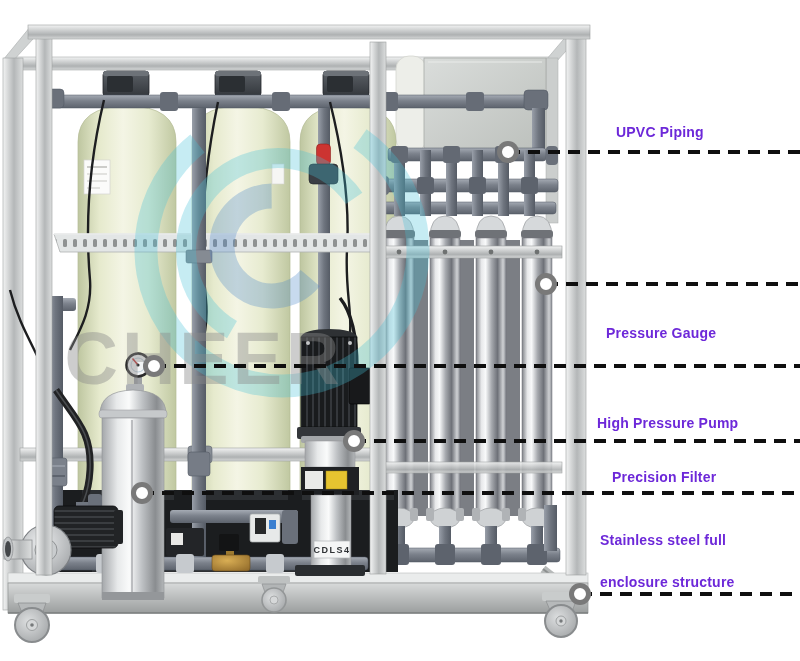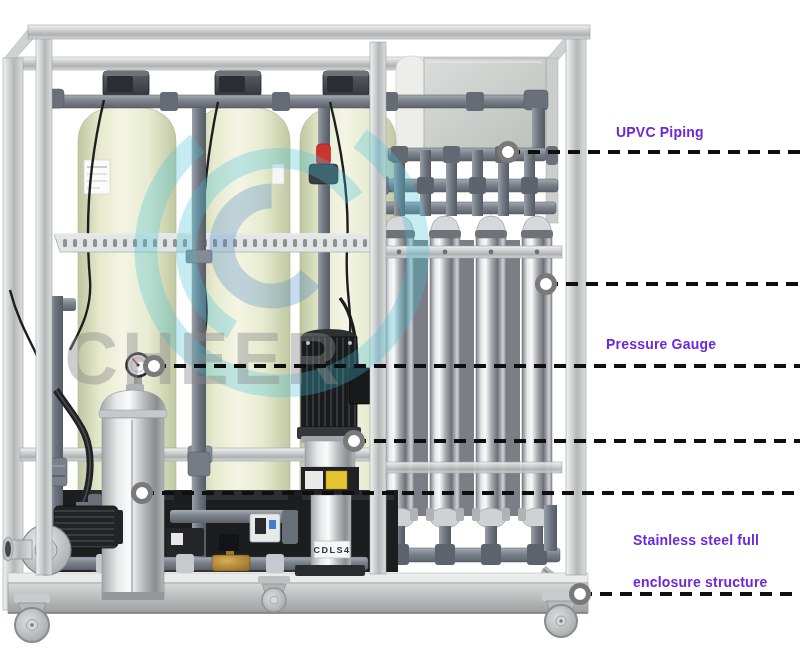--- a/index.html
+++ b/index.html
@@ -411,29 +411,31 @@
 
     <div class="callout-dash" style="left:508px;top:150px;width:292px;"></div>
     <div class="callout-dot" style="left:497px;top:141px;"></div>
     <div class="callout-label" style="left:616px;top:121px;">UPVC Piping</div>
 
     <div class="callout-dash" style="left:546px;top:282px;width:254px;"></div>
     <div class="callout-dot" style="left:535px;top:273px;"></div>
 
     <div class="callout-dash" style="left:154px;top:364px;width:646px;"></div>
     <div class="callout-dot" style="left:143px;top:355px;"></div>
-    <div class="callout-label" style="left:606px;top:333px;">Pressure Gauge</div>
+    <div class="callout-label" style="left:606px;top:322px;">Pressure Gauge</div>
 
     <div class="callout-dash" style="left:354px;top:439px;width:446px;"></div>
     <div class="callout-dot" style="left:343px;top:430px;"></div>
+    <div class="callout-label" style="left:597px;top:412px;">High Pressure Pump</div>
 
     <div class="callout-dash" style="left:142px;top:491px;width:658px;"></div>
     <div class="callout-dot" style="left:131px;top:482px;"></div>
+    <div class="callout-label" style="left:612px;top:466px;">Precision Filter</div>
 
     <div class="callout-dash" style="left:580px;top:592px;width:220px;"></div>
     <div class="callout-dot" style="left:569px;top:583px;"></div>
-    <div class="callout-label" style="left:633px;top:529px;">
+    <div class="callout-label" style="left:600px;top:529px;">
       <span class="line">Stainless steel full</span>
       <span class="line">enclosure structure</span>
     </div>
 
   </div>
 </div>
 
 </body></html>

